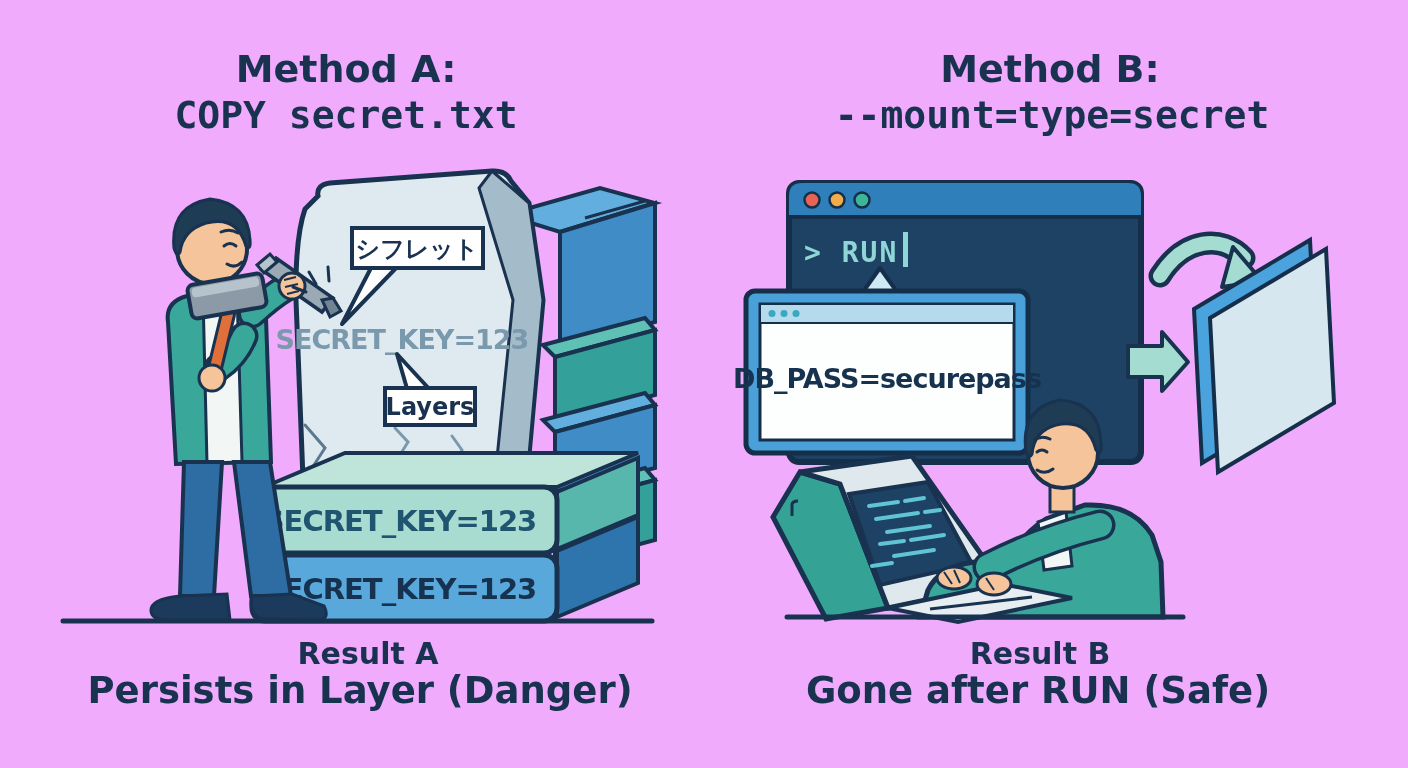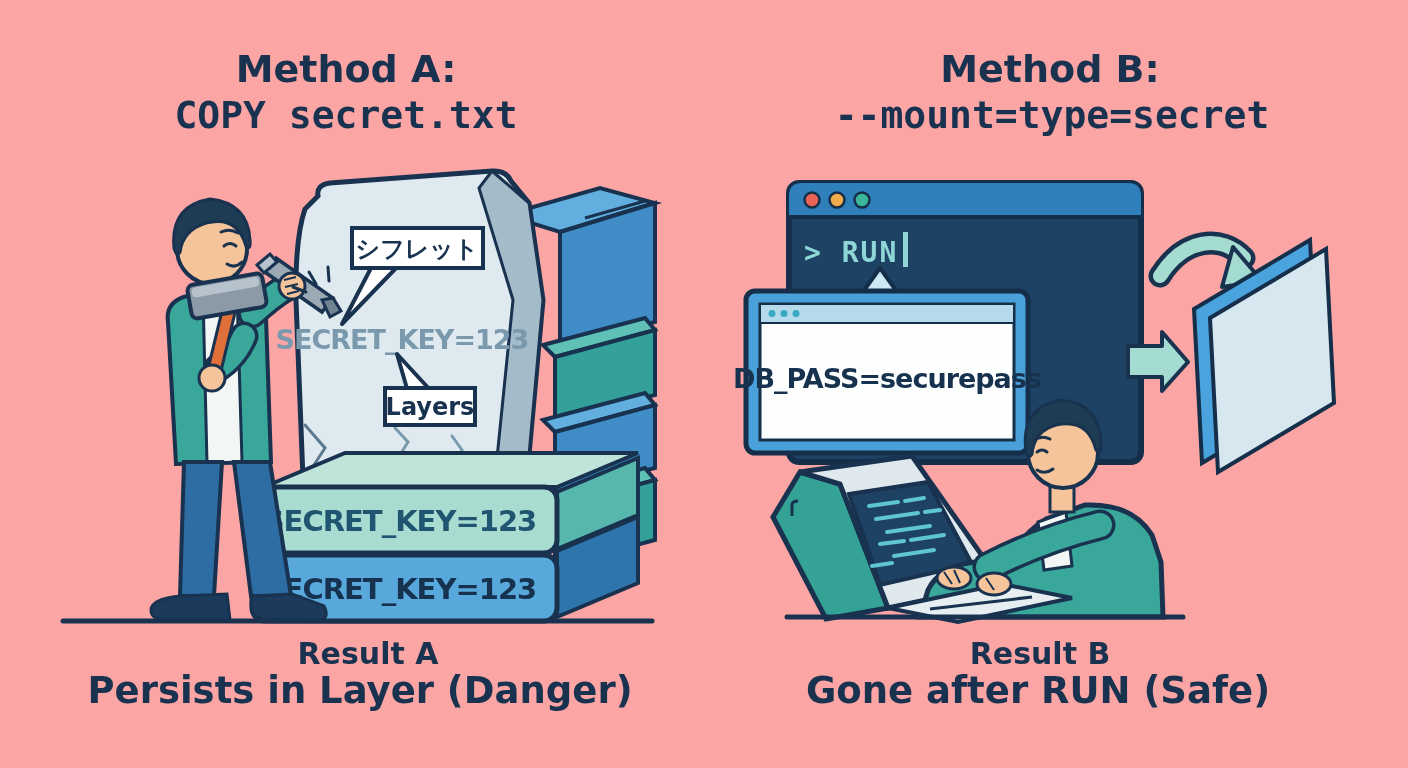--- a/index.html
+++ b/index.html
@@ -1,16 +1,16 @@
 <!DOCTYPE html>
 <html><head>
 <meta charset="utf-8">
 <style>
   html,body{margin:0;padding:0;background:#fbfaf5;}
-  .canvas{position:relative;width:1408px;height:768px;background:#fca5a5;overflow:hidden;
+  .canvas{position:relative;width:1408px;height:768px;background:#f0abfc;overflow:hidden;
           font-family:"DejaVu Sans",sans-serif;}
   svg{position:absolute;inset:0;}
   text{fill:#18324f;}
   .h1   {font:bold 38px "DejaVu Sans",sans-serif;}
   .h2   {font:bold 38px "DejaVu Sans Mono",monospace;}
   .cap1 {font:bold 30px "DejaVu Sans",sans-serif;}
   .cap2 {font:bold 37px "DejaVu Sans",sans-serif;}
   .carve{font:bold 27px "DejaVu Sans",sans-serif;fill:#7b99ad;letter-spacing:-1px;}
   .bub  {font:bold 24px "DejaVu Sans",sans-serif;}
   .slabA{font:bold 29px "DejaVu Sans",sans-serif;fill:#1f5570;letter-spacing:-1px;}

